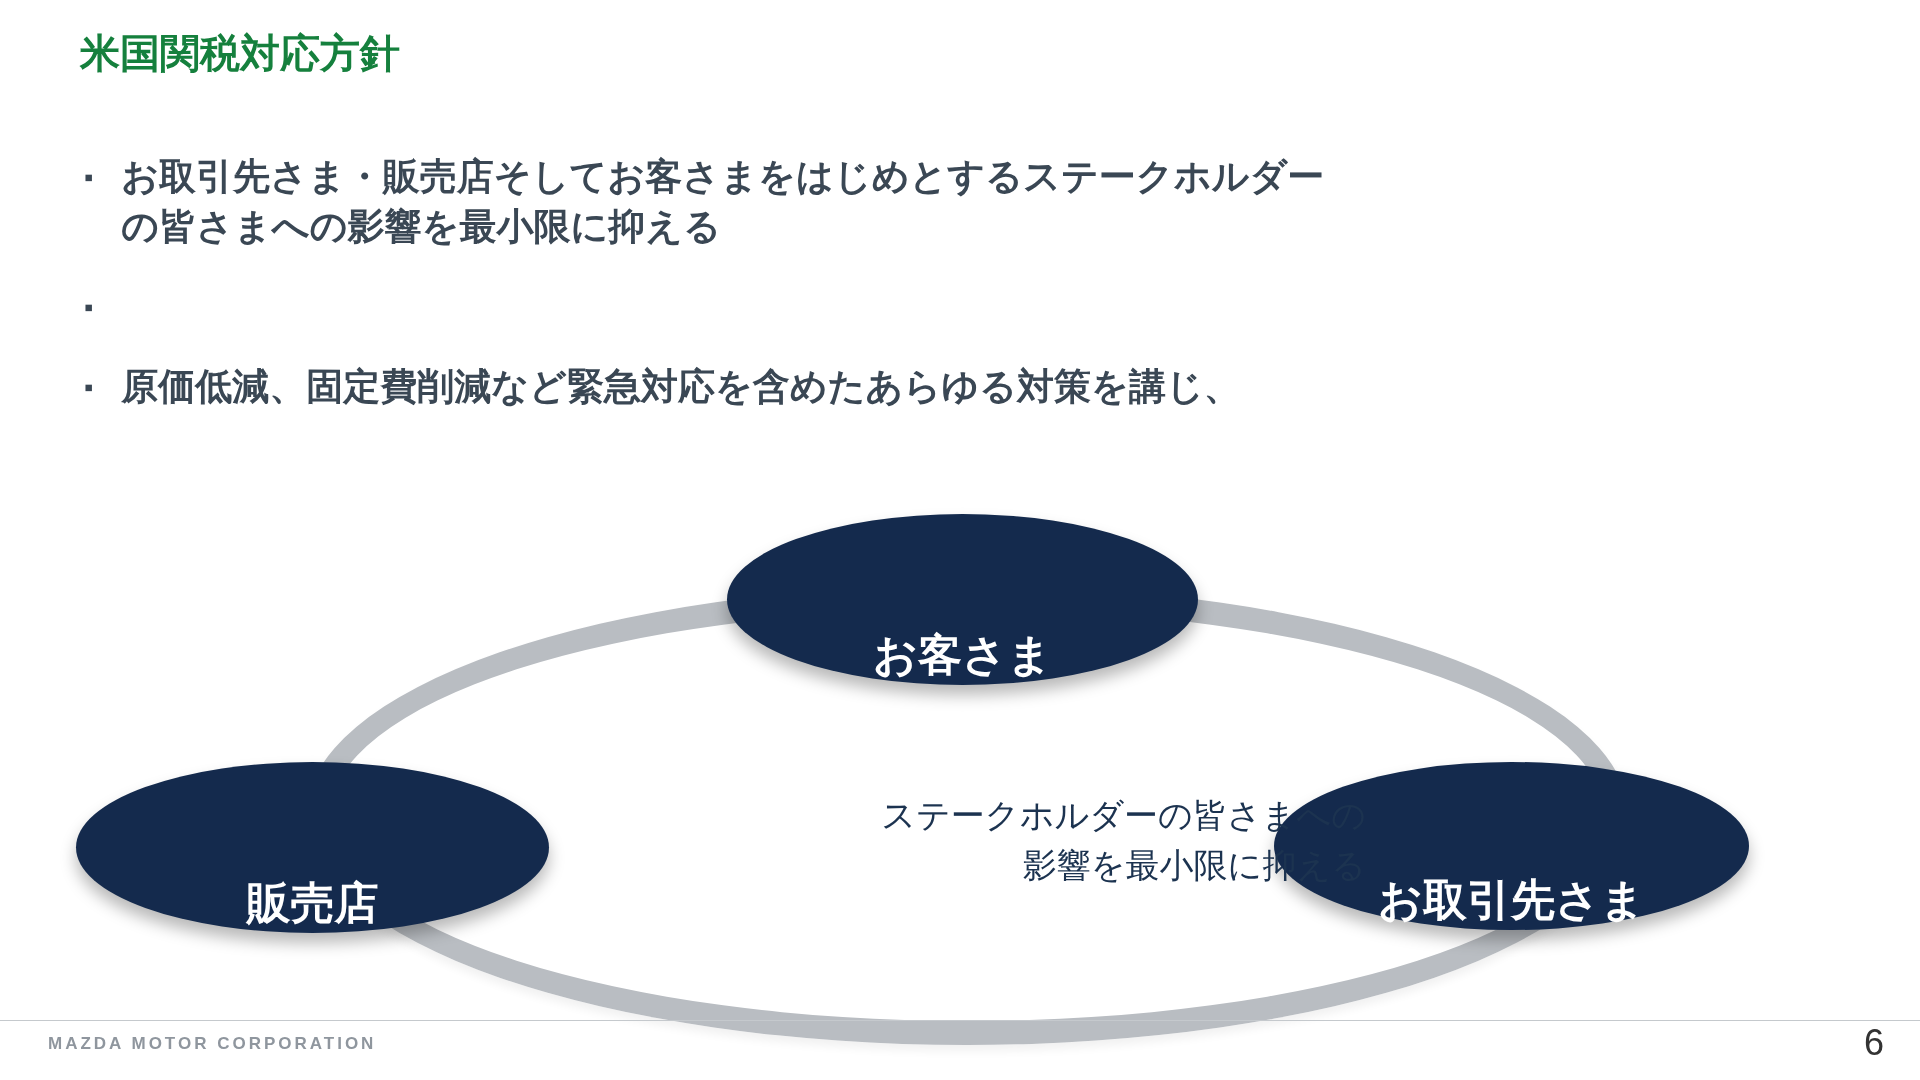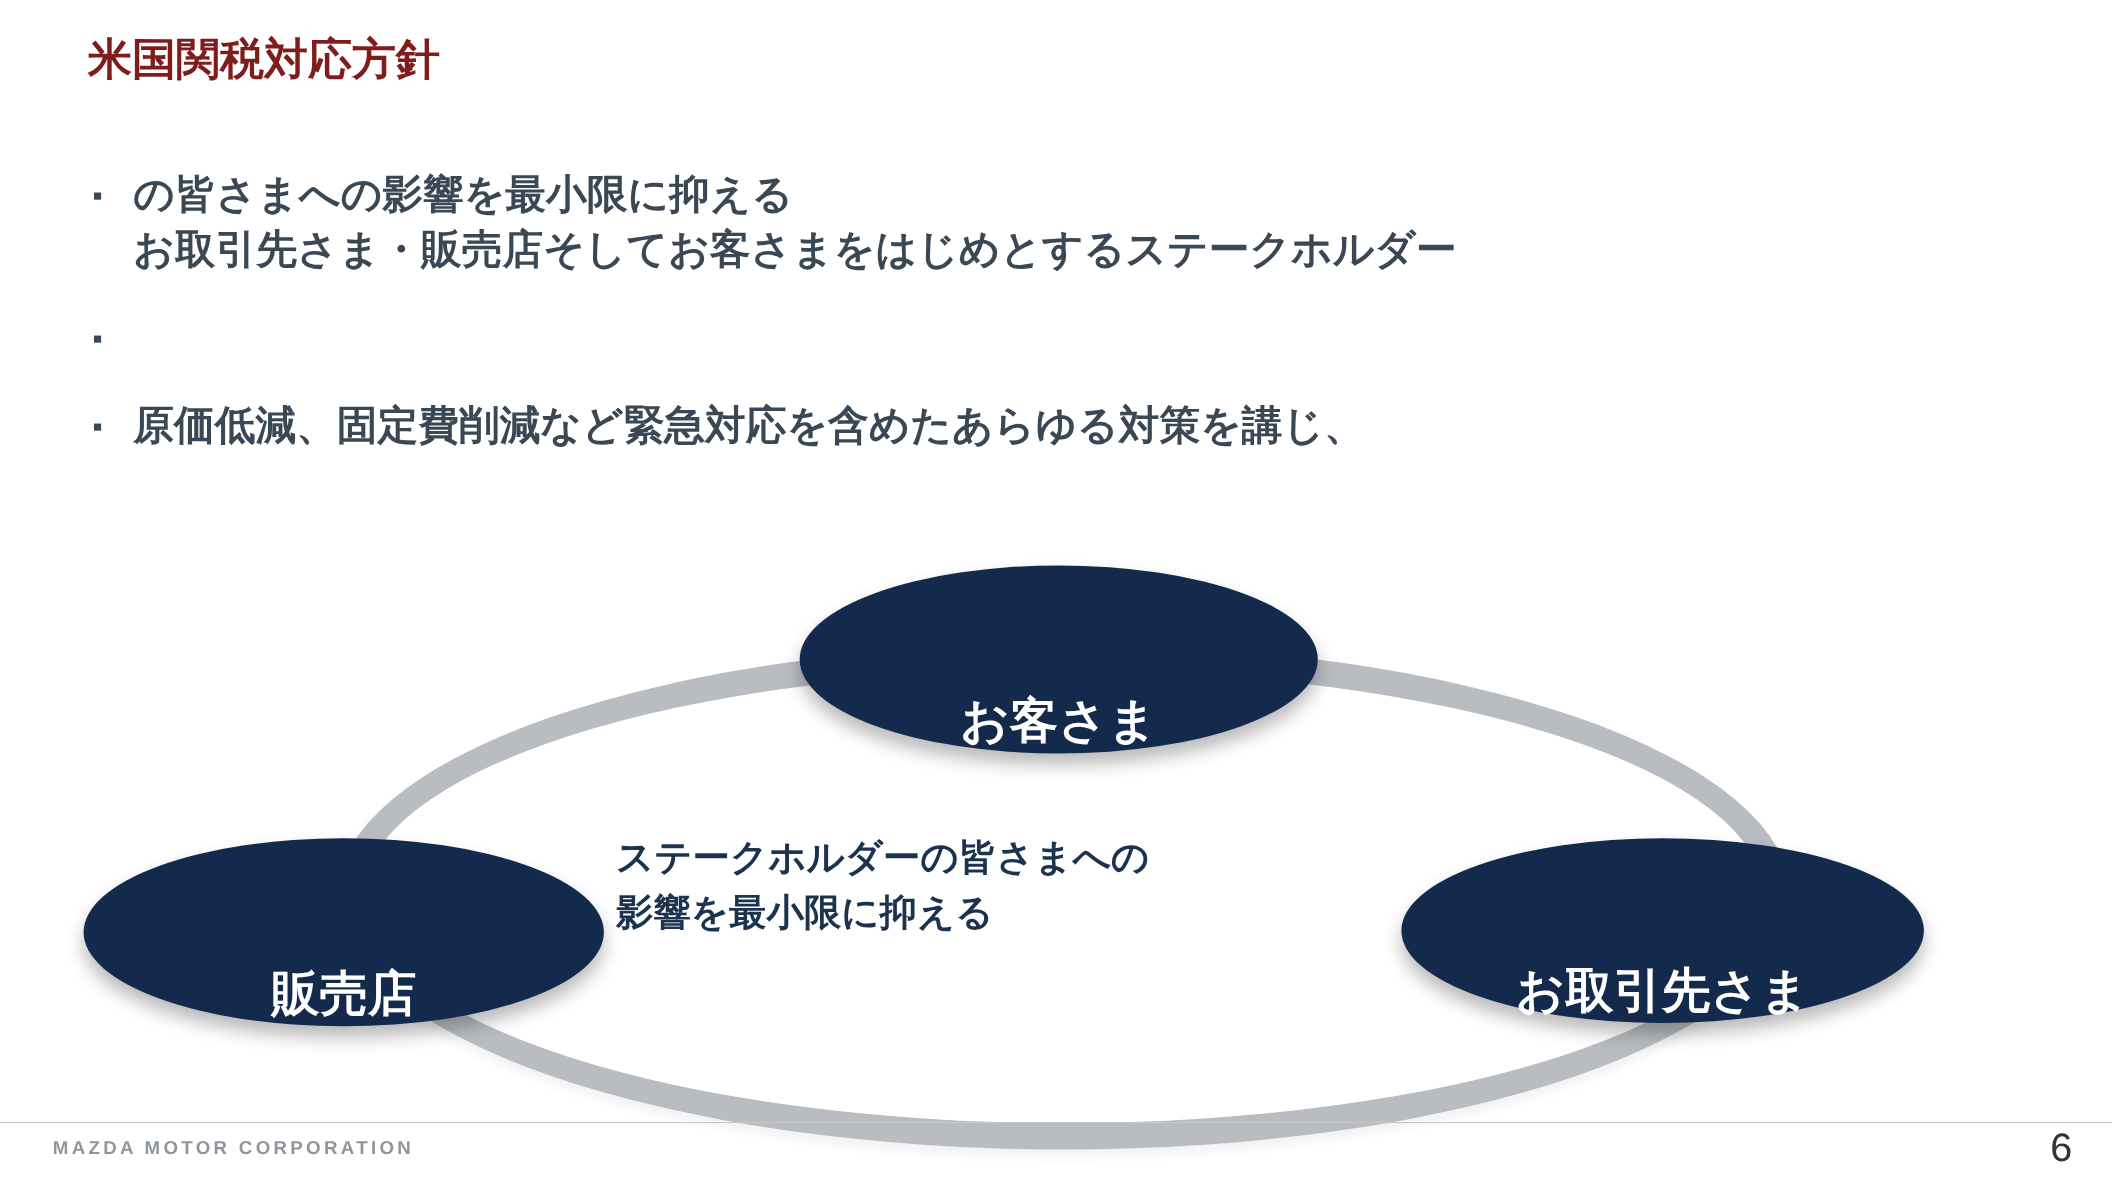--- a/index.html
+++ b/index.html
@@ -11,21 +11,21 @@
     overflow: hidden;
   }
   .slide {
     position: relative;
     width: 1920px; height: 1080px;
     background: #ffffff;
     overflow: hidden;
   }
   .slide-title {
     position: absolute; left: 80px; top: 26px;
-    font-size: 40px; font-weight: 700; color: #7f1d1d;
+    font-size: 40px; font-weight: 700; color: #15803d;
   }
   .bullet-list {
     position: absolute; left: 84px; top: 152px;
     list-style: none; margin: 0; padding: 0;
   }
   .bullet-item {
     display: flex; align-items: flex-start;
     margin-bottom: 30px;
   }
   .bullet-marker {
@@ -58,23 +58,23 @@
     border-radius: 50%;
     color: #ffffff;
     font-weight: 700; font-size: 44px;
     box-shadow: 0 10px 16px rgba(0,0,0,0.28);
   }
   .node-customers { left: 727px; top: 514px; width: 471px; height: 171px; }
   .node-dealers   { left: 76px;  top: 762px; width: 473px; height: 171px; }
   .node-suppliers { left: 1274px; top: 762px; width: 475px; height: 168px; }
   .center-text {
     position: absolute;
-    left: 560px; top: 755px; width: 806px;
-    text-align: left;
-    font-size: 34px; font-weight: 700;
+    left: 560px; top: 790px; width: 806px;
+    text-align: right;
+    font-size: 34px; font-weight: 400;
     line-height: 50px;
     color: #1c3350;
   }
   .footer-line {
     position: absolute; left: 0; top: 1020px;
     width: 1920px; height: 1px;
     background: #c5c9cd;
   }
   .footer-company {
     position: absolute; left: 48px; top: 1034px;
@@ -91,22 +91,22 @@
 <body>
 
 <div class="slide">
 
   <div class="slide-title">米国関税対応方針</div>
 
   <ul class="bullet-list">
     <li class="bullet-item">
       <span class="bullet-marker">▪</span>
       <div class="bullet-text">
+        <div>お取引先さま・販売店そしてお客さまをはじめとするステークホルダー</div>
         <div>の皆さまへの影響を最小限に抑える</div>
-        <div>お取引先さま・販売店そしてお客さまをはじめとするステークホルダー</div>
       </div>
     </li>
     <li class="bullet-item">
       <span class="bullet-marker">▪</span>
     </li>
     <li class="bullet-item">
       <span class="bullet-marker">▪</span>
       <div class="bullet-text">
         <div>原価低減、固定費削減など緊急対応を含めたあらゆる対策を講じ、</div>
       </div>

